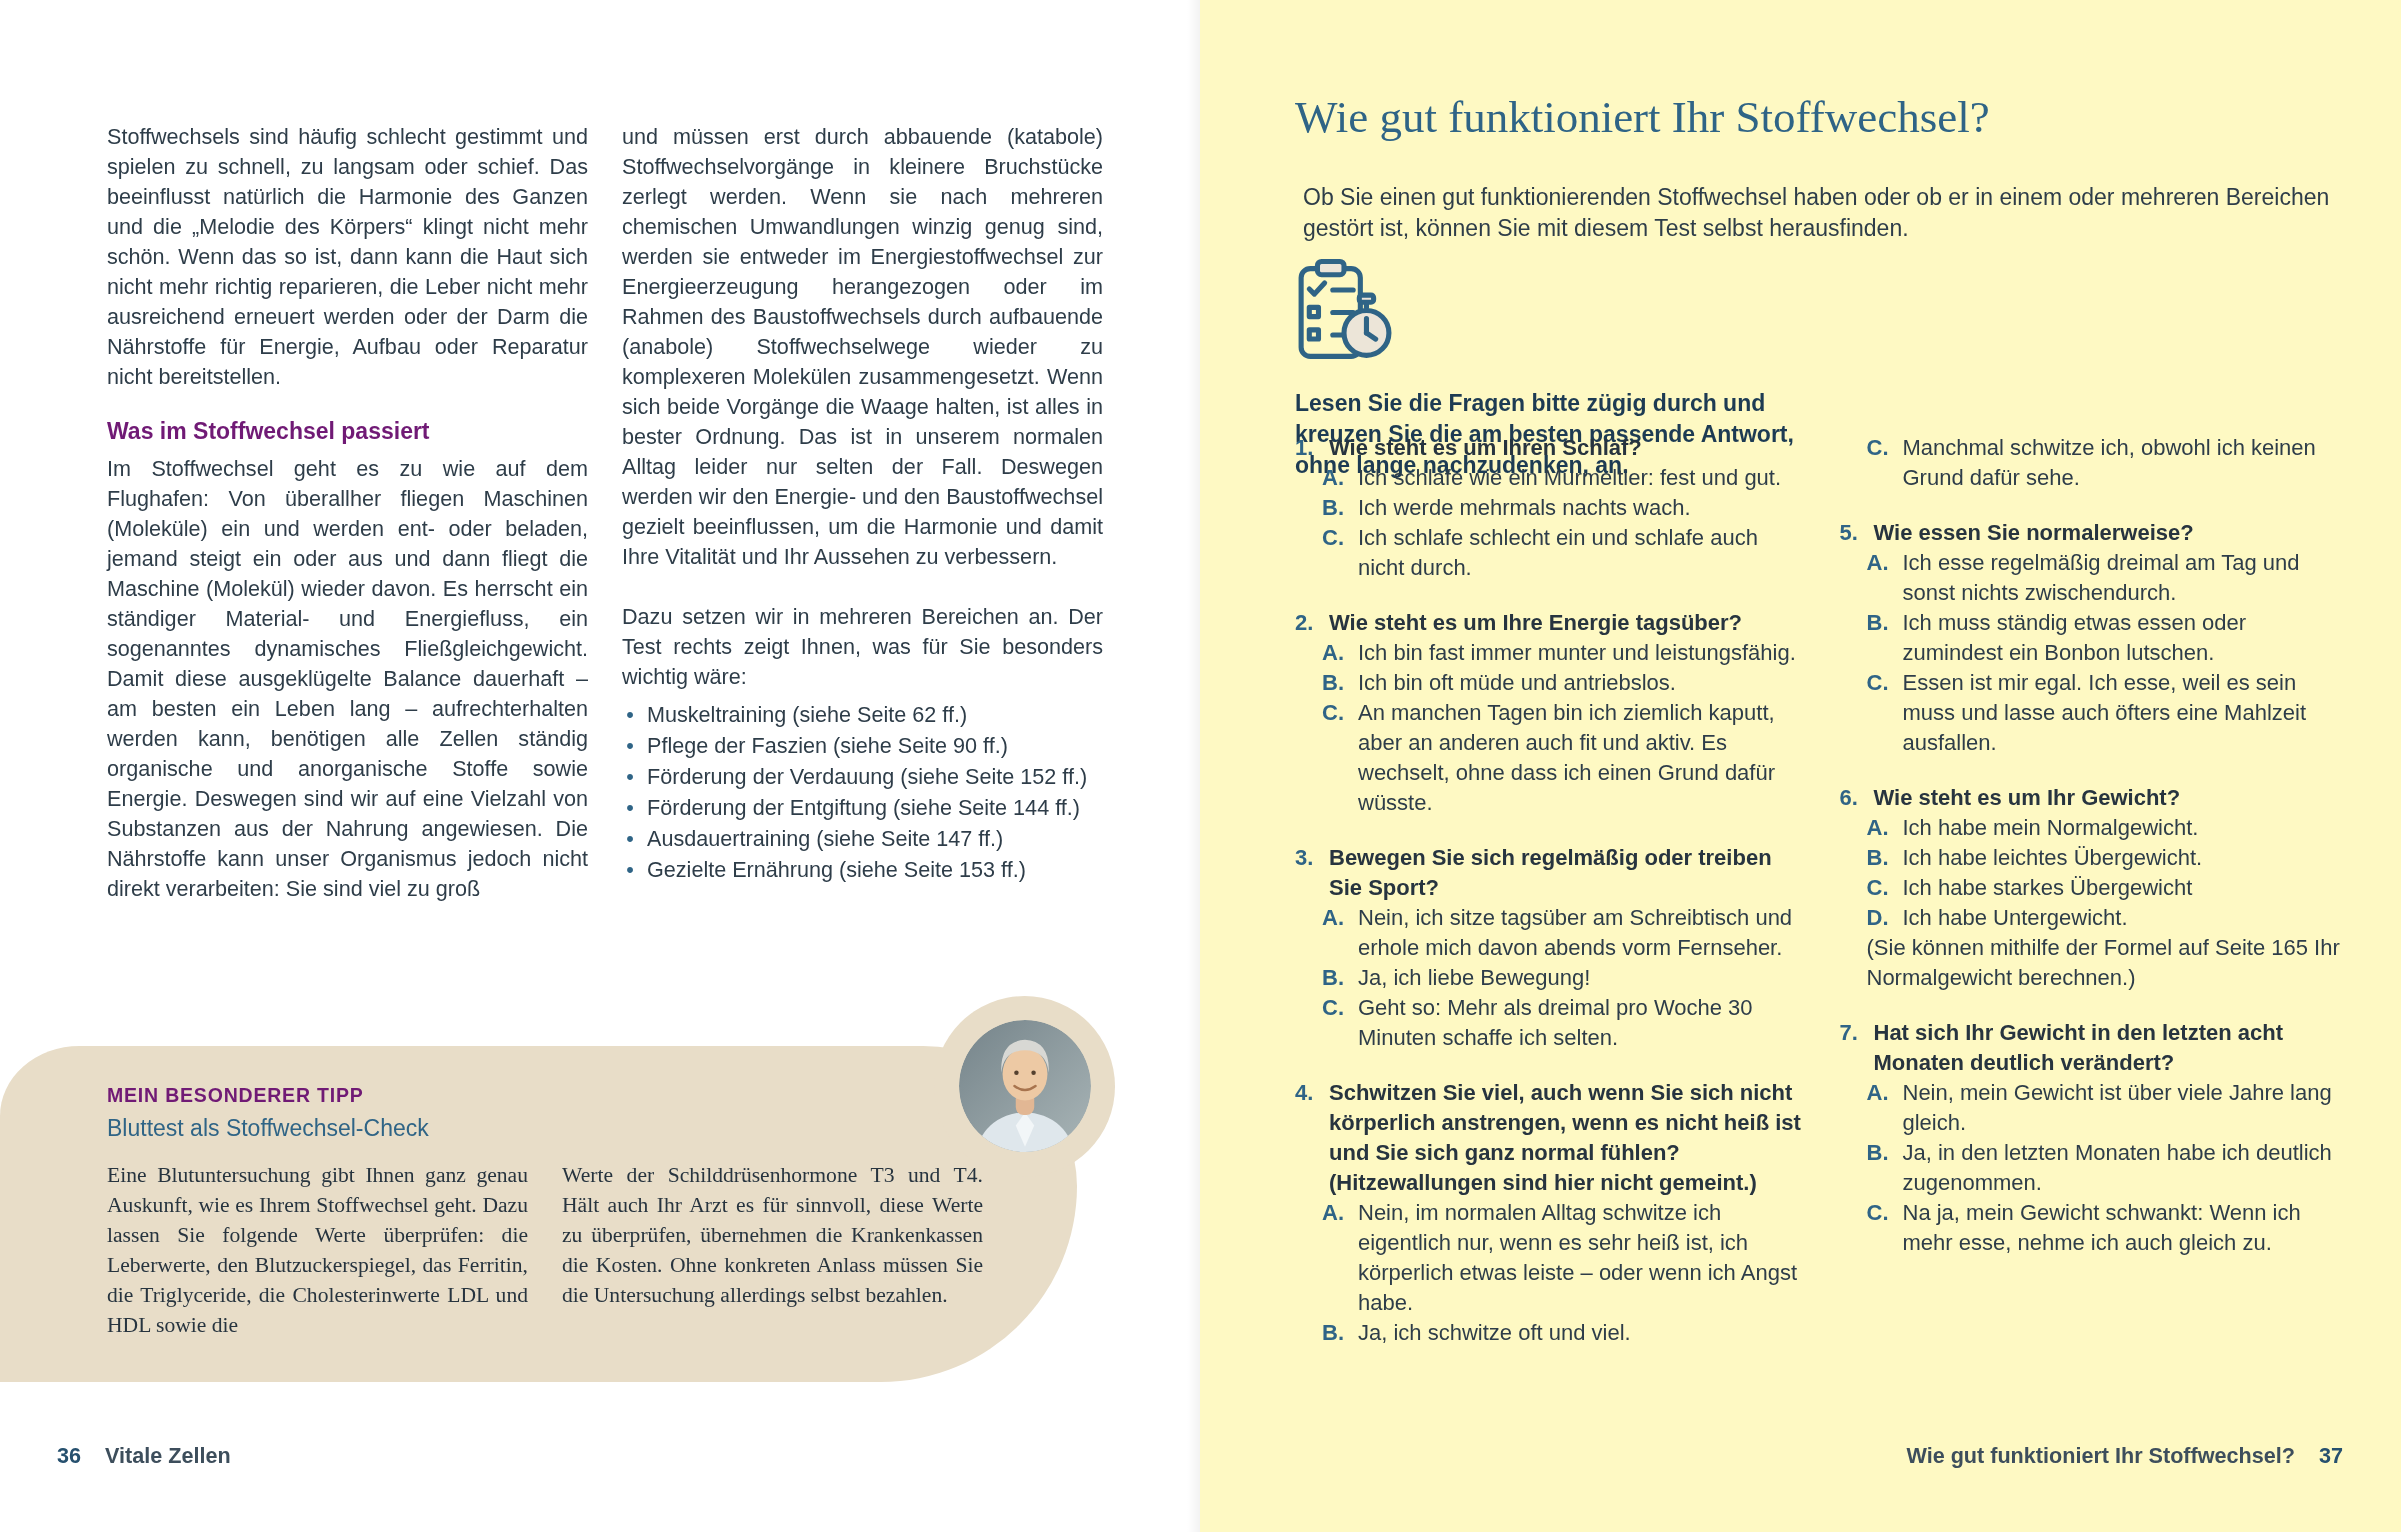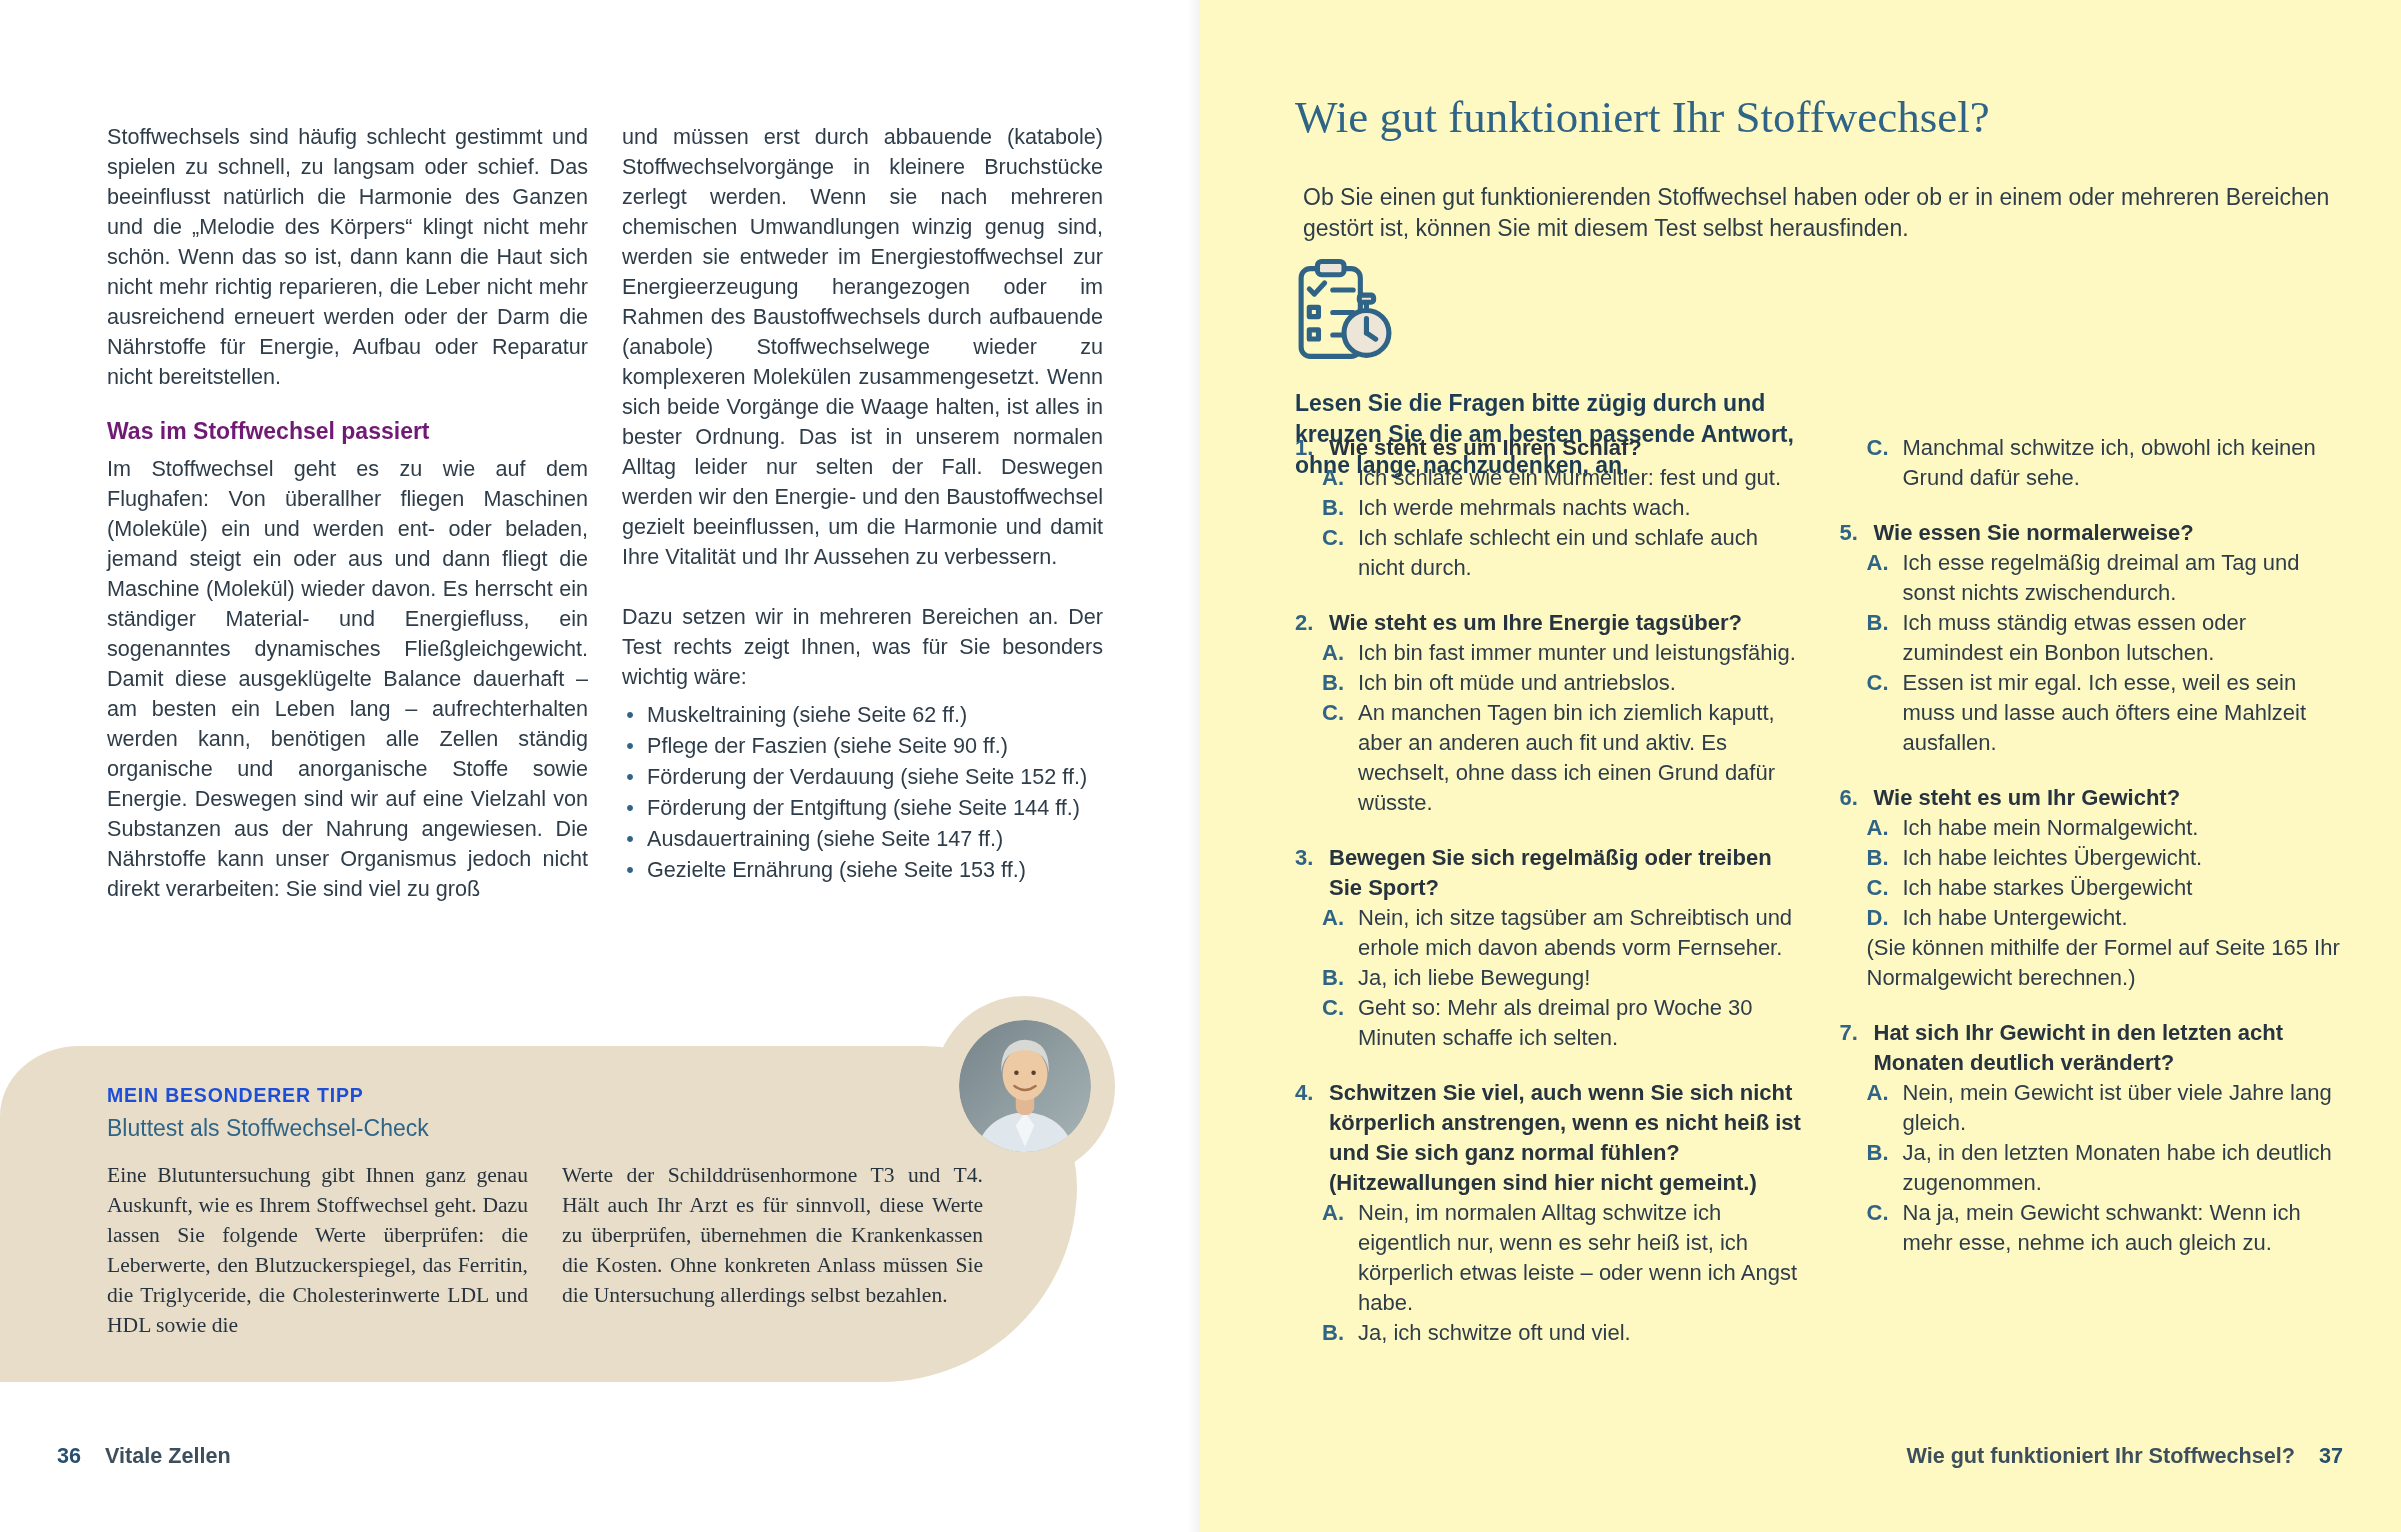--- a/index.html
+++ b/index.html
@@ -23,21 +23,21 @@
   .bullet-list li::before { content:"•"; color:#2f6486; position:absolute; left:4.3px; }
 
   
   .tip-blob { position:absolute; left:0; top:1046px; width:1077px; height:336px; background:#e8ddc8;
               border-radius:92px 178px 227px 0 / 81px 162px 227px 0; }
   .photo-bump { position:absolute; left:934px; top:996px; width:181px; height:181px; border-radius:50%; background:#e8ddc8; }
   .portrait { position:absolute; left:959px; top:1020px; width:132px; height:132px; border-radius:50%; overflow:hidden; }
   .portrait svg { width:100%; height:100%; display:block; }
 
   .tip-content { position:absolute; left:107px; top:1084px; width:876px; }
-  .tip-kicker { font-size:19.5px; font-weight:bold; letter-spacing:0.8px; color:#1d4ed8; }
+  .tip-kicker { font-size:19.5px; font-weight:bold; letter-spacing:0.8px; color:#701a75; }
   .tip-title  { font-size:23px; color:#2f6486; margin-top:7.6px; }
   .tip-cols   { display:flex; gap:34px; margin-top:18.4px; font-family:"Liberation Serif", serif; }
   .tip-col    { width:422px; font-size:21.6px; line-height:30px; color:#27343f; text-align:justify; }
 
   
   .footer { position:absolute; top:1443px; font-size:21.6px; font-weight:bold; white-space:nowrap; }
   .footer-left { left:57px; }
   .footer-left .pg-num { color:#26506e; margin-right:24px; }
   .pg-sec { color:#3d4e5c; }
   .footer-right { right:58px; }

